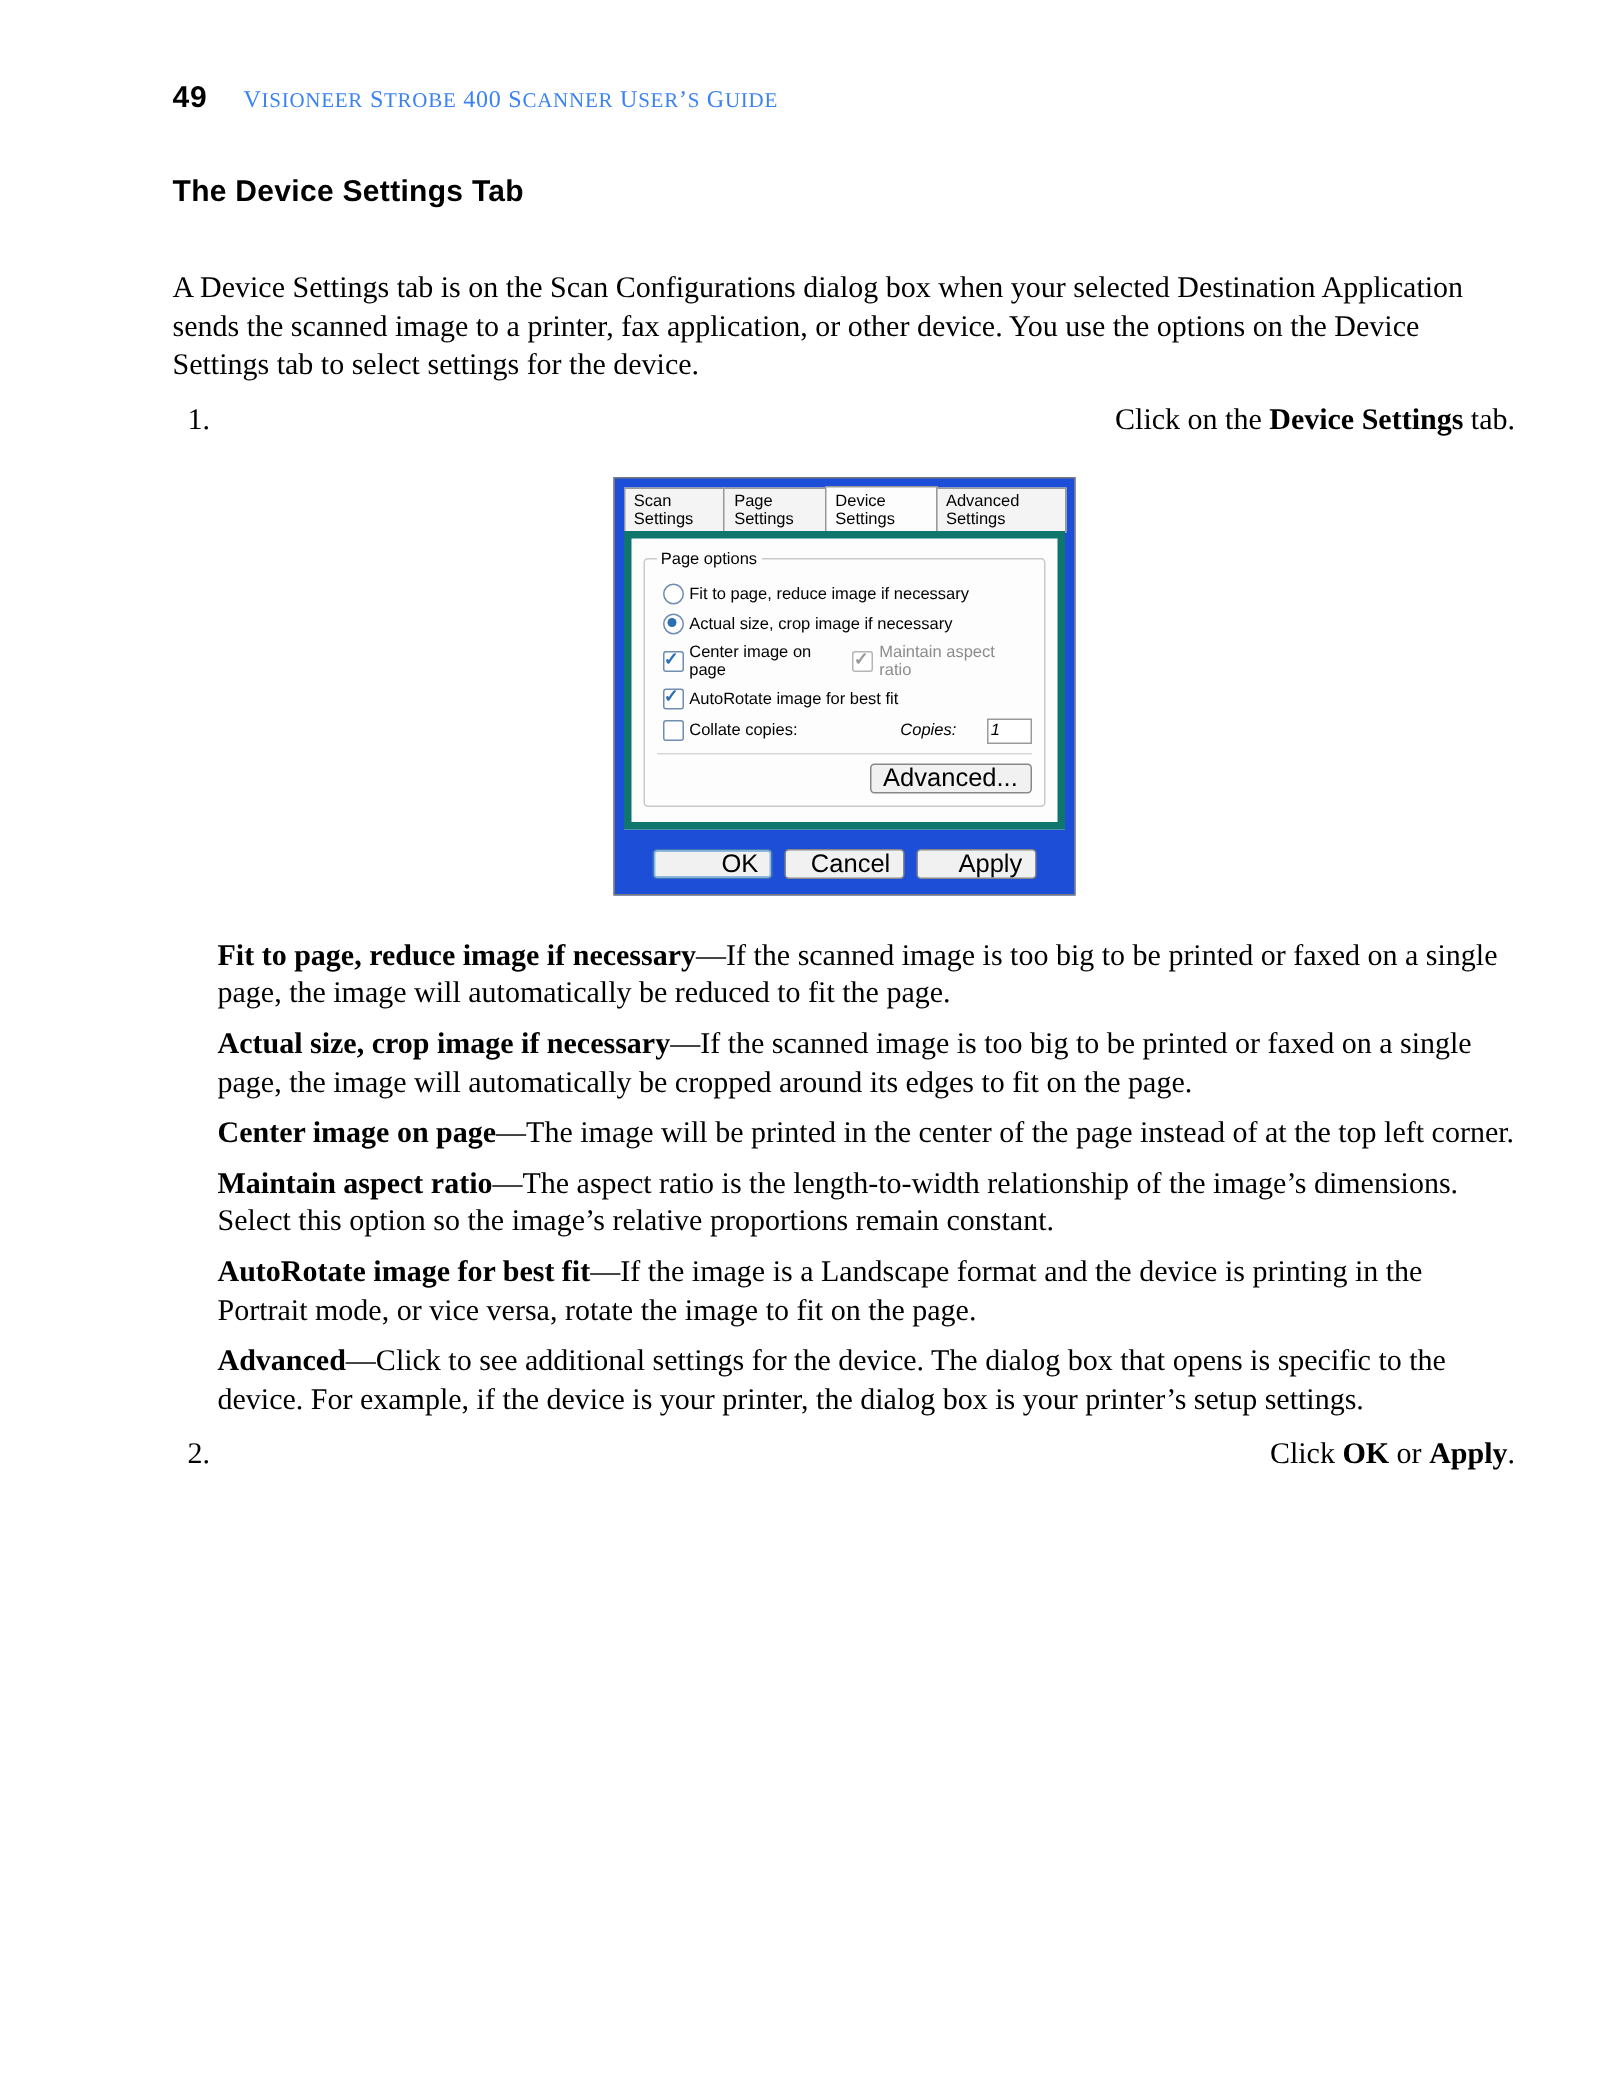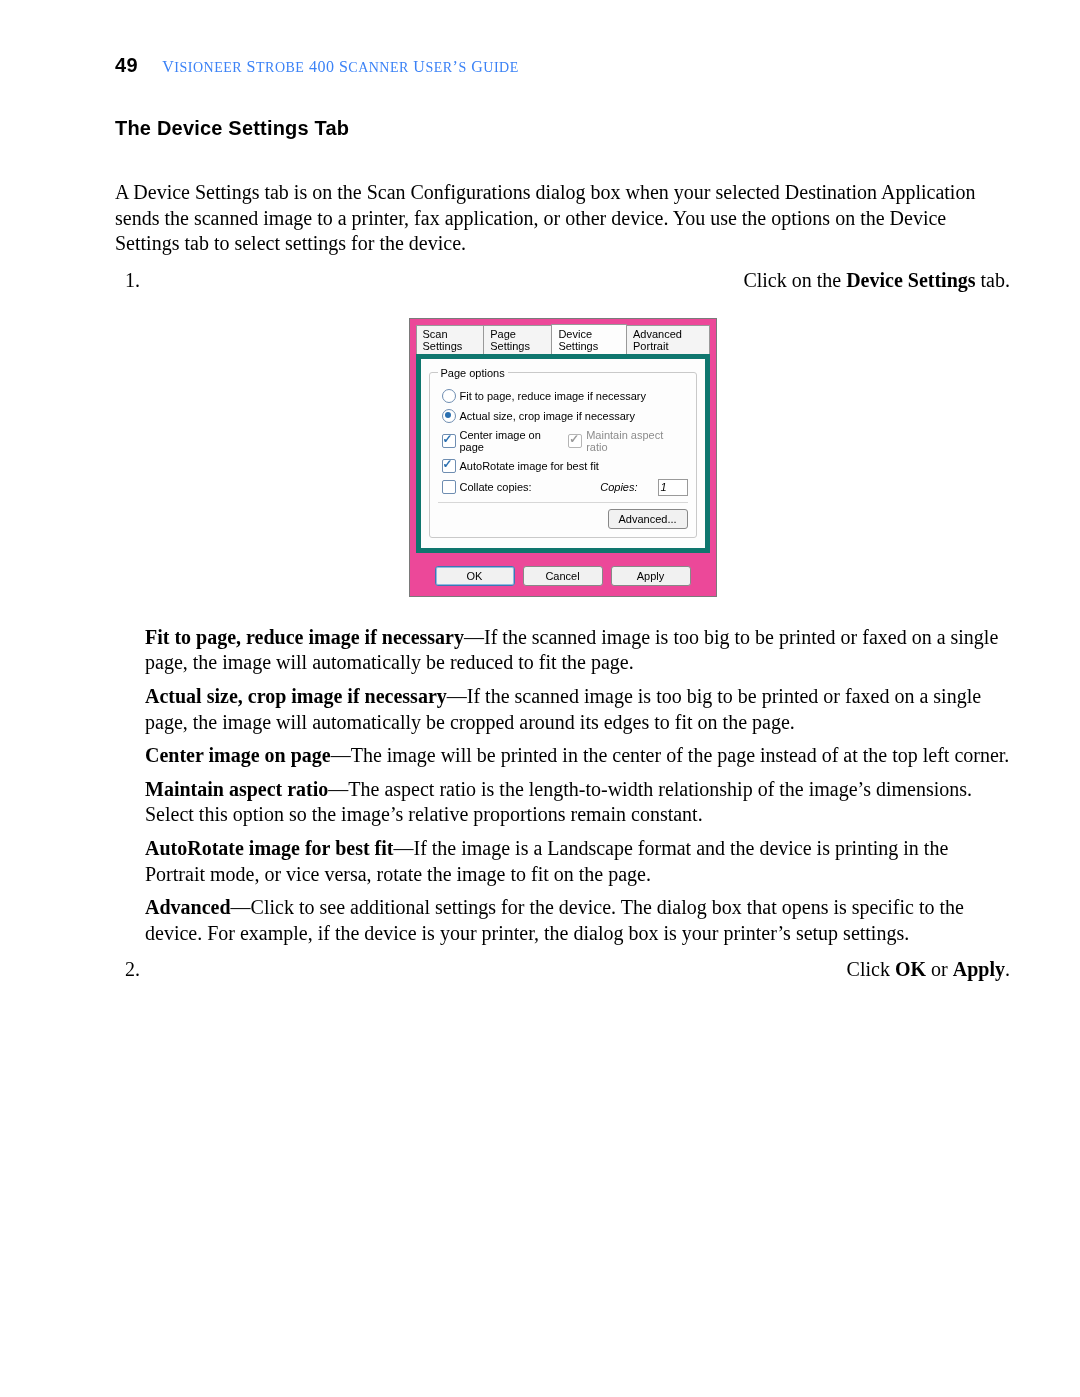--- a/index.html
+++ b/index.html
@@ -57,21 +57,21 @@
   }
   ol.steps li { padding-left: 4px; }
 
   
   .dialog-wrap {
     margin: 18px auto 28px auto;
     width: 308px;
   }
   .dialog {
     border: 1px solid #7a7a7a;
-    background: #ec4899;
+    background: #1d4ed8;
     font-family: "Tahoma","Segoe UI",sans-serif;
     font-size: 11px;
     color: #000;
   }
   .tabstrip {
     display: flex;
     padding: 6px 6px 0 6px;
     gap: 0;
   }
   .tab {
@@ -166,22 +166,22 @@
     border-top:1px solid #d7d7d7;
     margin:4px 0 6px 0;
   }
   .btn {
     display:inline-block;
     min-width:62px;
     padding: 1px 8px;
     border:1px solid #888;
     background:#f1f1f1;
     border-radius:3px;
-    text-align:center;
-    font-size:11px;
+    text-align:right;
+    font-size:17px;
     line-height:16px;
   }
   .btn.primary{
     border-color:#3b78b4;
     box-shadow: 0 0 0 1px #8fb9e0 inset;
   }
   .dialog-buttons{
     display:flex;
     justify-content:center;
     gap:8px;
@@ -223,21 +223,21 @@
       <span>Click on the </span><b>Device Settings</b><span> tab.</span>
     </li>
   </ol>
 
   <div class="dialog-wrap">
     <div class="dialog">
       <div class="tabstrip">
         <div class="tab">Scan Settings</div>
         <div class="tab">Page Settings</div>
         <div class="tab active">Device Settings</div>
-        <div class="tab">Advanced Portrait</div>
+        <div class="tab">Advanced Settings</div>
       </div>
       <div class="tabpanel">
         <fieldset class="group">
           <legend>Page options</legend>
 
           <div class="optrow">
             <span class="radio"></span>
             <span>Fit to page, reduce image if necessary</span>
           </div>
           <div class="optrow">

